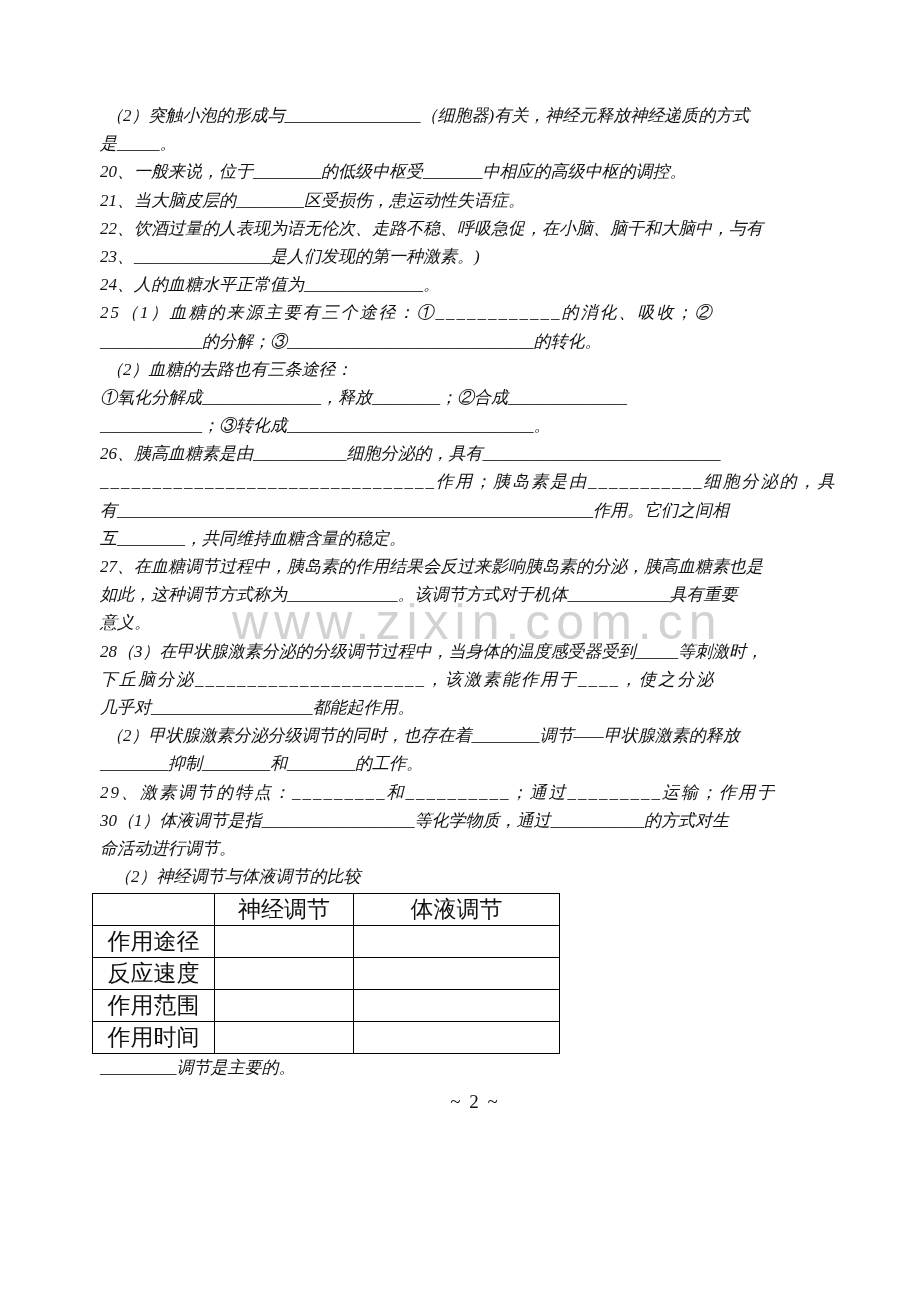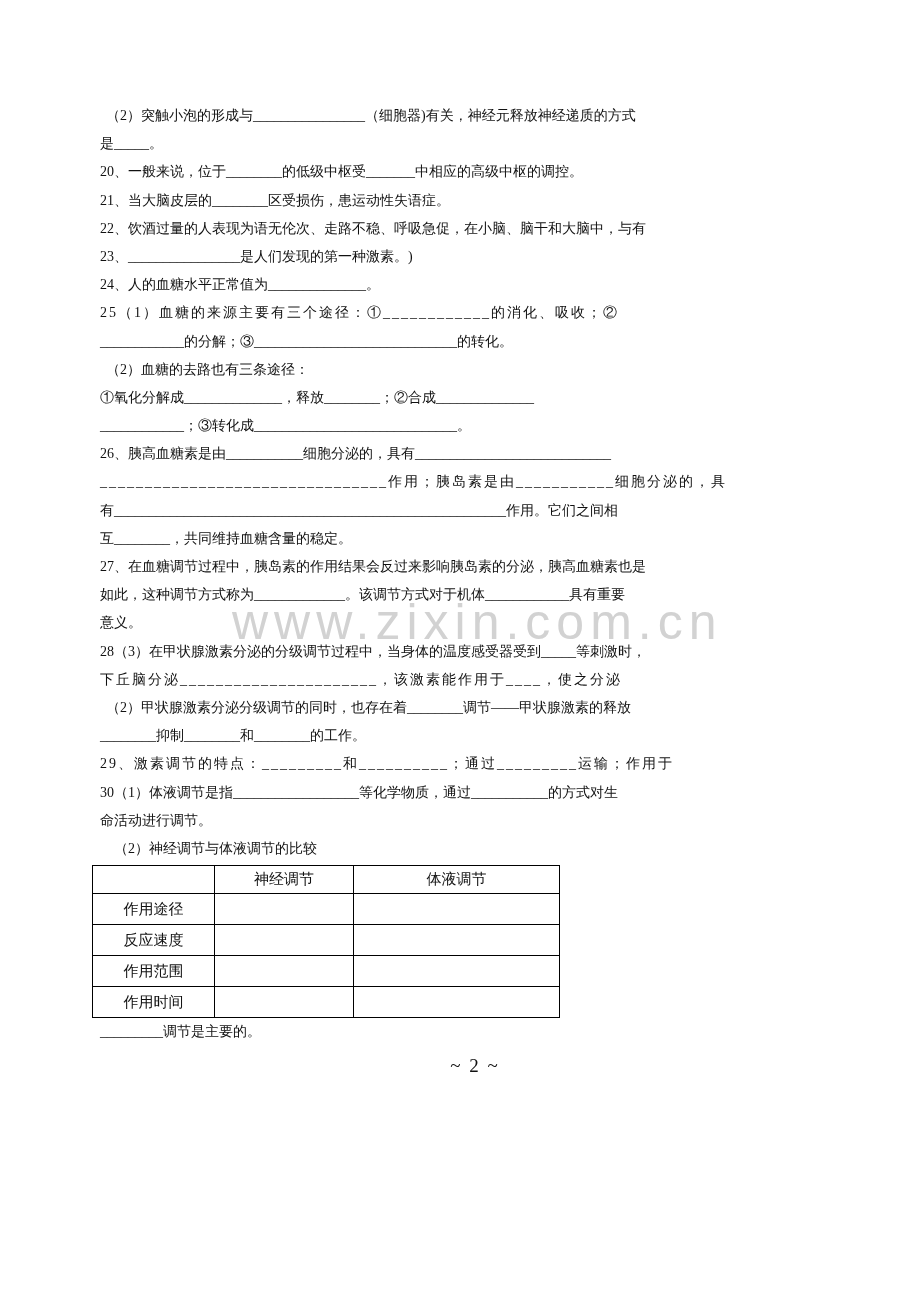--- a/index.html
+++ b/index.html
@@ -21,36 +21,37 @@
     z-index:0;
     white-space:nowrap;
     user-select:none;
   }
   .content{
     position:relative;z-index:1;
     padding:102px 70px 0 100px;
   }
   .line{
     height:28.2px;line-height:28.2px;
-    font-size:14px;
+    font-size:17px;
     white-space:nowrap;
+    font-style:italic;
   }
   .ind{padding-left:6px;}
   .ind2{padding-left:14px;}
   .ls1{letter-spacing:2px;}
   table.cmp{
     border-collapse:collapse;
     table-layout:fixed;
     margin-left:-8px;
     margin-top:2px;
     width:467px;
   }
   table.cmp th,table.cmp td{
     border:1.5px solid #000;
-    font-size:15px;
+    font-size:23px;
     font-weight:normal;
     text-align:center;
     vertical-align:middle;
     padding:0;
   }
   table.cmp th{height:27px;}
   table.cmp td{height:30px;}
   .after-table{margin-top:12px;}
   .page-number{
     margin-top:9px;
@@ -81,20 +82,21 @@
     <div class="line">____________；③转化成_____________________________。</div>
     <div class="line">26、胰高血糖素是由___________细胞分泌的，具有____________________________</div>
     <div class="line ls1">________________________________作用；胰岛素是由___________细胞分泌的，具</div>
     <div class="line">有________________________________________________________作用。它们之间相</div>
     <div class="line">互________，共同维持血糖含量的稳定。</div>
     <div class="line">27、在血糖调节过程中，胰岛素的作用结果会反过来影响胰岛素的分泌，胰高血糖素也是</div>
     <div class="line">如此，这种调节方式称为_____________。该调节方式对于机体____________具有重要</div>
     <div class="line">意义。</div>
     <div class="line">28（3）在甲状腺激素分泌的分级调节过程中，当身体的温度感受器受到_____等刺激时，</div>
     <div class="line ls1">下丘脑分泌______________________，该激素能作用于____，使之分泌</div>
+    <div class="line">几乎对___________________都能起作用。</div>
     <div class="line ind">（2）甲状腺激素分泌分级调节的同时，也存在着________调节——甲状腺激素的释放</div>
     <div class="line">________抑制________和________的工作。</div>
     <div class="line ls1">29、激素调节的特点：_________和__________；通过_________运输；作用于</div>
     <div class="line">30（1）体液调节是指__________________等化学物质，通过___________的方式对生</div>
     <div class="line">命活动进行调节。</div>
     <div class="line ind2">（2）神经调节与体液调节的比较</div>
 
     <table class="cmp">
       <colgroup>
         <col style="width:122px">

